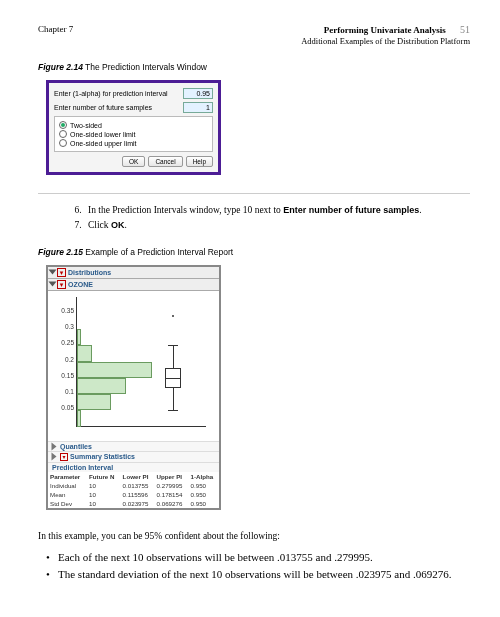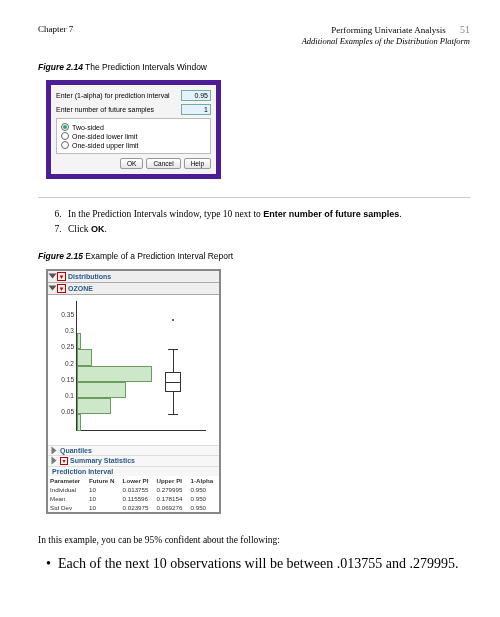--- a/index.html
+++ b/index.html
@@ -9,29 +9,29 @@
     color: #000;
     background: #fff;
     width: 500px;
     height: 617px;
     padding: 24px 30px 20px 38px;
     position: relative;
   }
   .page-header { display: flex; justify-content: space-between; margin-bottom: 16px; font-size: 9px; }
   .page-header .left { }
   .page-header .right { text-align: right; }
-  .page-header .right .ch-title { font-weight: normal; display: inline; text-align: center; }
+  .page-header .right .ch-title { font-weight: bold; display: inline; text-align: center; }
   .page-header .right .page-num { display: inline; margin-left: 12px; color: #888; font-size: 10px; }
-  .page-header .right .sub { font-size: 8.5px; margin-top: 1px; font-style: italic; }
+  .page-header .right .sub { font-size: 8.5px; margin-top: 1px; }
   .fig-caption { font-family: Arial, Helvetica, sans-serif; font-size: 8.5px; margin-bottom: 8px; }
   .fig-caption b { font-weight: bold; font-style: italic; }
   .dialog {
     width: 175px;
     margin-left: 8px;
-    border: 5px solid #4c1d95;
+    border: 3px solid #4c1d95;
     background: #f4f4f4;
     font-family: 'Segoe UI', Tahoma, sans-serif;
     font-size: 7px;
     padding: 5px;
     margin-bottom: 18px;
   }
   .dlg-row { display: flex; justify-content: space-between; align-items: center; margin-bottom: 3px; }
   .dlg-row input[type="text"] {
     width: 30px; height: 11px; font-size: 7px; text-align: right;
     border: 1px solid #7a9; background: #e3f2ff; padding: 0 2px;
@@ -72,24 +72,24 @@
   .plot .box { position:absolute; border:1px solid #333; background:#fff; }
   .plot .med { position:absolute; border-top:1px solid #333; }
   .plot .wh { position:absolute; border-left:1px solid #333; }
   .plot .cap { position:absolute; border-top:1px solid #333; }
   .plot .outlier { position:absolute; width:2px; height:2px; background:#333; border-radius:50%; }
   .rpt-table { width:100%; font-size:6.2px; border-collapse: collapse; }
   .rpt-table th { text-align:left; font-weight:bold; padding:1px 2px; color:#333; }
   .rpt-table td { padding:1px 2px; color:#333; }
   .body-text { font-size: 9.5px; line-height: 1.4; margin: 6px 0; }
   .bullets { margin-left: 8px; }
-  .bullets li { font-size: 14px; line-height: 1.6; list-style: none; position: relative; padding-left: 12px; }
+  .bullets li { font-size: 11px; line-height: 1.6; list-style: none; position: relative; padding-left: 12px; }
   .bullets li::before { content:"•"; position:absolute; left:0; }
   ol.instr-list { list-style: decimal; padding-left: 18px; }
-  ol.instr-list li { padding-left: 4px; }
+  ol.instr-list li { padding-left: 4px; margin-left: 20px; }
   .sub-head .mico { width:8px;height:8px;border:1px solid #b00;color:#b00;display:flex;align-items:center;justify-content:center;font-size:6px; }
 </style>
 </head>
 <body>
 
 <div class="page-header">
   <div class="left">Chapter 7</div>
   <div class="right">
     <div>
       <span class="ch-title">Performing Univariate Analysis</span>
@@ -232,13 +232,14 @@
           <td>0.069276</td>
           <td>0.950</td>
         </tr>
       </tbody>
   </table>
 </div>
 
 <p class="body-text">In this example, you can be 95% confident about the following:</p>
 <ul class="bullets">
   <li>Each of the next 10 observations will be between .013755 and .279995.</li>
+  <li>The standard deviation of the next 10 observations will be between .023975 and .069276.</li>
 </ul>
 
 </body></html>

